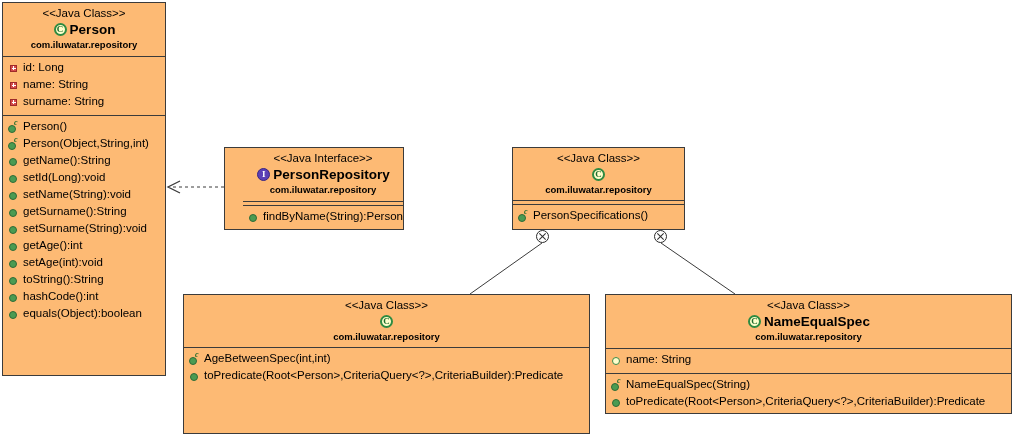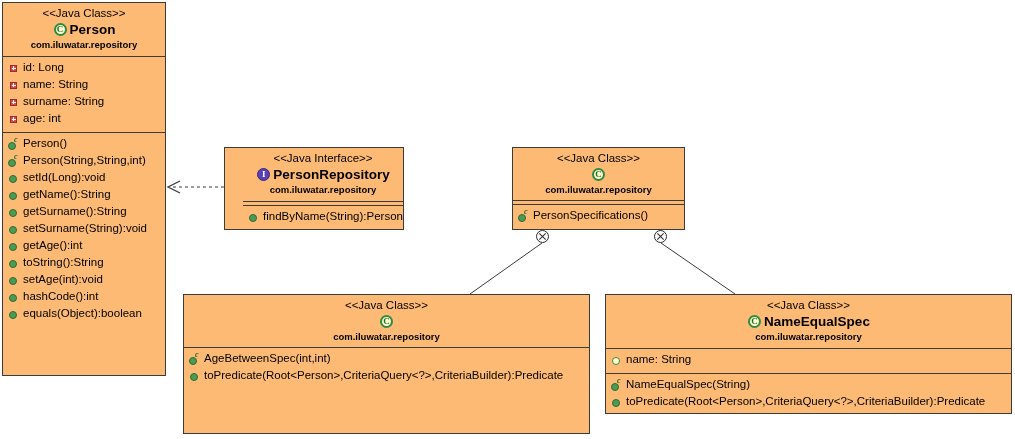--- a/index.html
+++ b/index.html
@@ -280,53 +280,53 @@
             <i class="icon-private-field"></i>
           </span>
         <span class="m-label">name: String</span>
       </div>
       <div class="member">
         <span class="icon-slot">
             <i class="icon-private-field"></i>
           </span>
         <span class="m-label">surname: String</span>
       </div>
-      <div class="member">
-        <span class="icon-slot">
-            <i class="icon-private-field"></i>
-          </span>
-        <span class="m-label">age: int</span>
-      </div>
     </div>
     <div class="compartment">
       <div class="member">
         <span class="icon-slot">
             <i class="icon-constructor"></i>
             <i class="icon-ctor-c">c</i>
           </span>
         <span class="m-label">Person()</span>
       </div>
       <div class="member">
         <span class="icon-slot">
             <i class="icon-constructor"></i>
             <i class="icon-ctor-c">c</i>
           </span>
-        <span class="m-label">Person(String,String,int)</span>
+        <span class="m-label">Person(Object,String,int)</span>
+      </div>
+      <div class="member">
+        <span class="icon-slot">
+            <i class="icon-public-method"></i>
+          </span>
+        <span class="m-label">getName():String</span>
       </div>
       <div class="member">
         <span class="icon-slot">
             <i class="icon-public-method"></i>
           </span>
         <span class="m-label">setId(Long):void</span>
       </div>
       <div class="member">
         <span class="icon-slot">
             <i class="icon-public-method"></i>
           </span>
-        <span class="m-label">getName():String</span>
+        <span class="m-label">setName(String):void</span>
       </div>
       <div class="member">
         <span class="icon-slot">
             <i class="icon-public-method"></i>
           </span>
         <span class="m-label">getSurname():String</span>
       </div>
       <div class="member">
         <span class="icon-slot">
             <i class="icon-public-method"></i>
@@ -336,27 +336,27 @@
       <div class="member">
         <span class="icon-slot">
             <i class="icon-public-method"></i>
           </span>
         <span class="m-label">getAge():int</span>
       </div>
       <div class="member">
         <span class="icon-slot">
             <i class="icon-public-method"></i>
           </span>
+        <span class="m-label">setAge(int):void</span>
+      </div>
+      <div class="member">
+        <span class="icon-slot">
+            <i class="icon-public-method"></i>
+          </span>
         <span class="m-label">toString():String</span>
-      </div>
-      <div class="member">
-        <span class="icon-slot">
-            <i class="icon-public-method"></i>
-          </span>
-        <span class="m-label">setAge(int):void</span>
       </div>
       <div class="member">
         <span class="icon-slot">
             <i class="icon-public-method"></i>
           </span>
         <span class="m-label">hashCode():int</span>
       </div>
       <div class="member">
         <span class="icon-slot">
             <i class="icon-public-method"></i>

